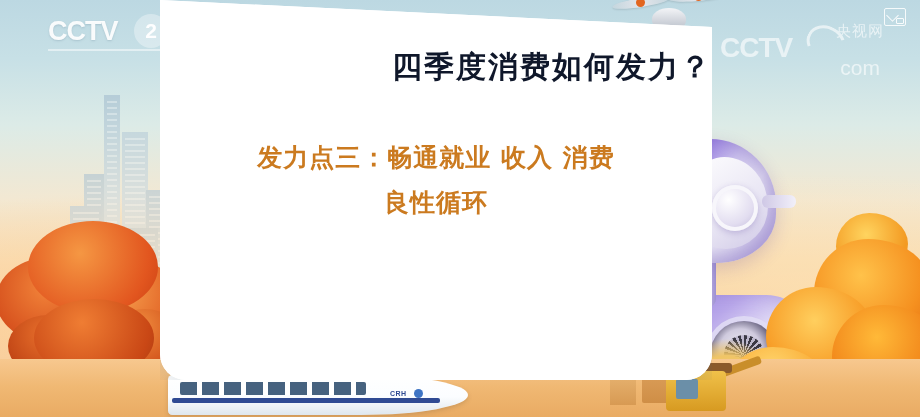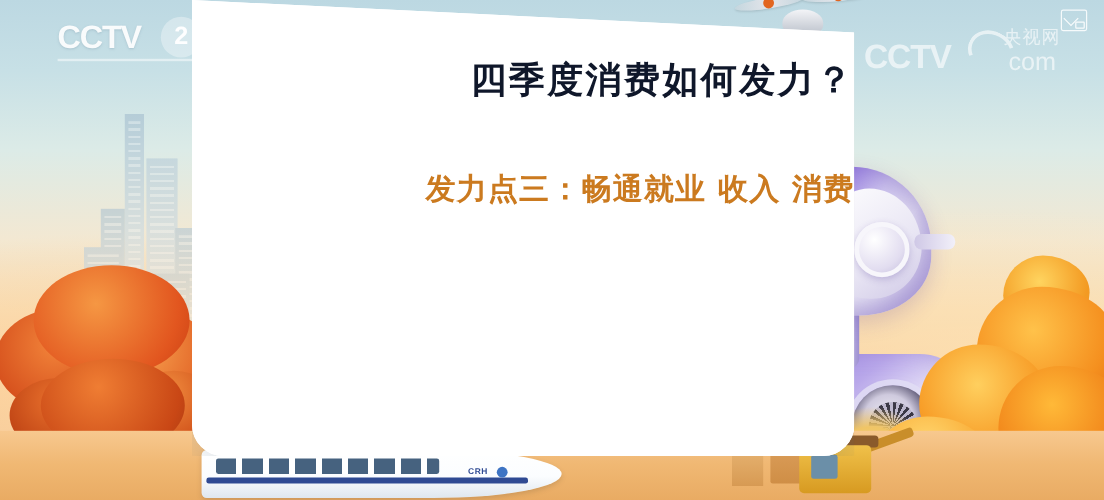--- a/index.html
+++ b/index.html
@@ -264,21 +264,20 @@
     font-family: "DejaVu Sans", "Liberation Sans", sans-serif;
     text-align: right;
   }
   .subline {
     font-size: 25px;
     font-weight: bold;
     color: #cb7a1f;
     letter-spacing: 1px;
     line-height: 1.78;
     font-family: "DejaVu Sans", "Liberation Sans", sans-serif;
-    text-align: right;
   }
   .subline.first { margin-top: 48px; }
 
   
   .cctv2 {
     position: absolute; left: 48px; top: 18px;
     width: 110px; height: 62px;
   }
   .cctv2-main {
     font-size: 27px; font-weight: bold; color: rgba(255,255,255,.92);
@@ -316,21 +315,21 @@
     font-size: 28px; font-weight: bold; color: #ffffff;
     letter-spacing: -1px; line-height: 1;
     font-family: "Liberation Sans", sans-serif;
   }
   .wm-yang {
     position: absolute; right: 6px; top: 4px;
     font-size: 15px; color: #ffffff; letter-spacing: 1px;
     font-family: "DejaVu Sans", sans-serif;
   }
   .wm-com {
-    position: absolute; right: 10px; top: 22px;
+    position: absolute; right: 10px; top: 38px;
     font-size: 21px; color: #ffffff; letter-spacing: 0px;
     font-family: "Liberation Sans", sans-serif;
   }
   .wm-swoosh {
     position: absolute; left: 86px; top: 8px;
     width: 40px; height: 34px;
     border: 3px solid #ffffff;
     border-radius: 50%;
     border-right-color: transparent;
     border-bottom-color: transparent;
@@ -442,20 +441,21 @@
     <div class="rotor-hub h1"></div>
     <div class="rotor-hub h2"></div>
   </div>
 
   <div class="card">
     <div class="card-inner"></div>
   </div>
   <div class="card-text-wrap" style="left:160px; width:552px;">
     <div class="headline">四季度消费如何发力？</div>
     <div class="subline first">发力点三：畅通就业 收入 消费</div>
+    <div class="subline">良性循环</div>
   </div>
 
   <div class="cctv2">
     <div class="cctv2-main">CCTV</div>
     <div class="cctv2-underline"></div>
     <div class="cctv2-num">2</div>
   </div>
 
   <div class="watermark">
     <div class="wm-cctv">CCTV</div>

